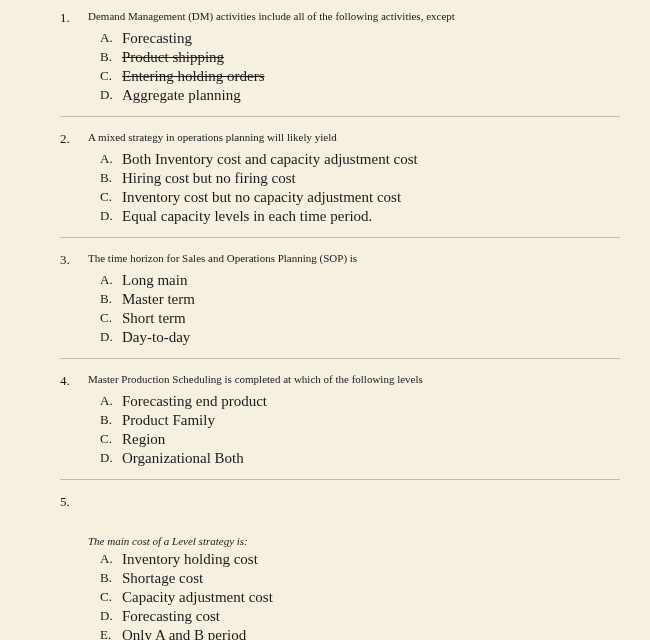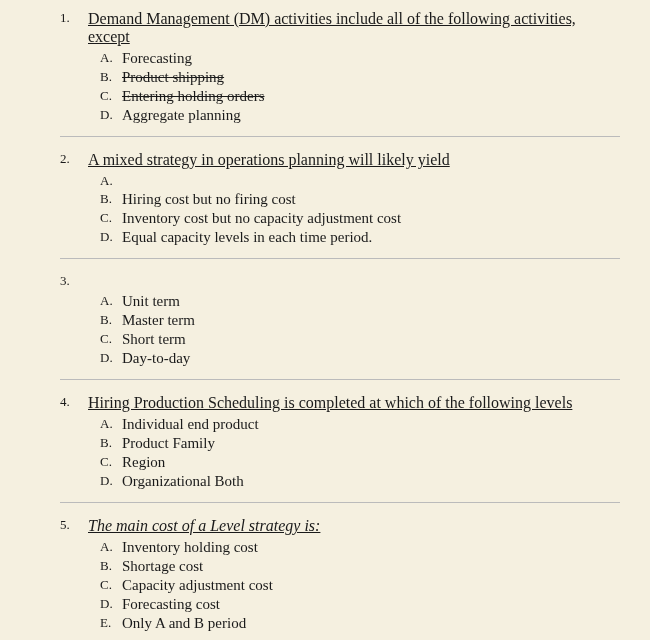--- a/index.html
+++ b/index.html
@@ -37,22 +37,21 @@
       margin-bottom: 4px;
       display: flex;
     }
 
     .question-number {
       min-width: 28px;
       font-size: 13px;
     }
 
     .question-text {
-      font-size: 16px;
-      text-decoration: underline;
+      font-size: 11px;
     }
 
     .answers {
       margin-left: 40px;
       margin-top: 3px;
     }
 
     .answer-item {
       font-size: 13px;
       color: #1a1a1a;
@@ -69,20 +68,21 @@
     .answer-text {
       font-size: 15px;
     }
 
     .answer-text.strikethrough {
       text-decoration: line-through;
     }
 
     .italic-question {
       font-style: italic;
+      margin-top: 41px;
     }
   </style>
 </head>
 <body>
 
 <div class="page">
 
 <div class="question-block">
       <div class="question-line">
         <span class="question-number">1.</span>
@@ -108,67 +108,69 @@
       </div>
     </div>
     <div class="question-block">
       <div class="question-line">
         <span class="question-number">2.</span>
         <span class="question-text">A mixed strategy in operations planning will likely yield</span>
       </div>
       <div class="answers">
         <div class="answer-item">
           <span class="answer-letter">A.</span>
+          <span class="answer-text">Both Inventory cost and capacity adjustment cost</span>
         </div>
         <div class="answer-item">
           <span class="answer-letter">B.</span>
           <span class="answer-text">Hiring cost but no firing cost</span>
         </div>
         <div class="answer-item">
           <span class="answer-letter">C.</span>
           <span class="answer-text">Inventory cost but no capacity adjustment cost</span>
         </div>
         <div class="answer-item">
           <span class="answer-letter">D.</span>
           <span class="answer-text">Equal capacity levels in each time period.</span>
         </div>
       </div>
     </div>
     <div class="question-block">
       <div class="question-line">
         <span class="question-number">3.</span>
-      </div>
-      <div class="answers">
-        <div class="answer-item">
-          <span class="answer-letter">A.</span>
-          <span class="answer-text">Unit term</span>
+        <span class="question-text">The time horizon for Sales and Operations Planning (SOP) is</span>
+      </div>
+      <div class="answers">
+        <div class="answer-item">
+          <span class="answer-letter">A.</span>
+          <span class="answer-text">Long main</span>
         </div>
         <div class="answer-item">
           <span class="answer-letter">B.</span>
           <span class="answer-text">Master term</span>
         </div>
         <div class="answer-item">
           <span class="answer-letter">C.</span>
           <span class="answer-text">Short term</span>
         </div>
         <div class="answer-item">
           <span class="answer-letter">D.</span>
           <span class="answer-text">Day-to-day</span>
         </div>
       </div>
     </div>
     <div class="question-block">
       <div class="question-line">
         <span class="question-number">4.</span>
-        <span class="question-text">Hiring Production Scheduling is completed at which of the following levels</span>
-      </div>
-      <div class="answers">
-        <div class="answer-item">
-          <span class="answer-letter">A.</span>
-          <span class="answer-text">Individual end product</span>
+        <span class="question-text">Master Production Scheduling is completed at which of the following levels</span>
+      </div>
+      <div class="answers">
+        <div class="answer-item">
+          <span class="answer-letter">A.</span>
+          <span class="answer-text">Forecasting end product</span>
         </div>
         <div class="answer-item">
           <span class="answer-letter">B.</span>
           <span class="answer-text">Product Family</span>
         </div>
         <div class="answer-item">
           <span class="answer-letter">C.</span>
           <span class="answer-text">Region</span>
         </div>
         <div class="answer-item">

